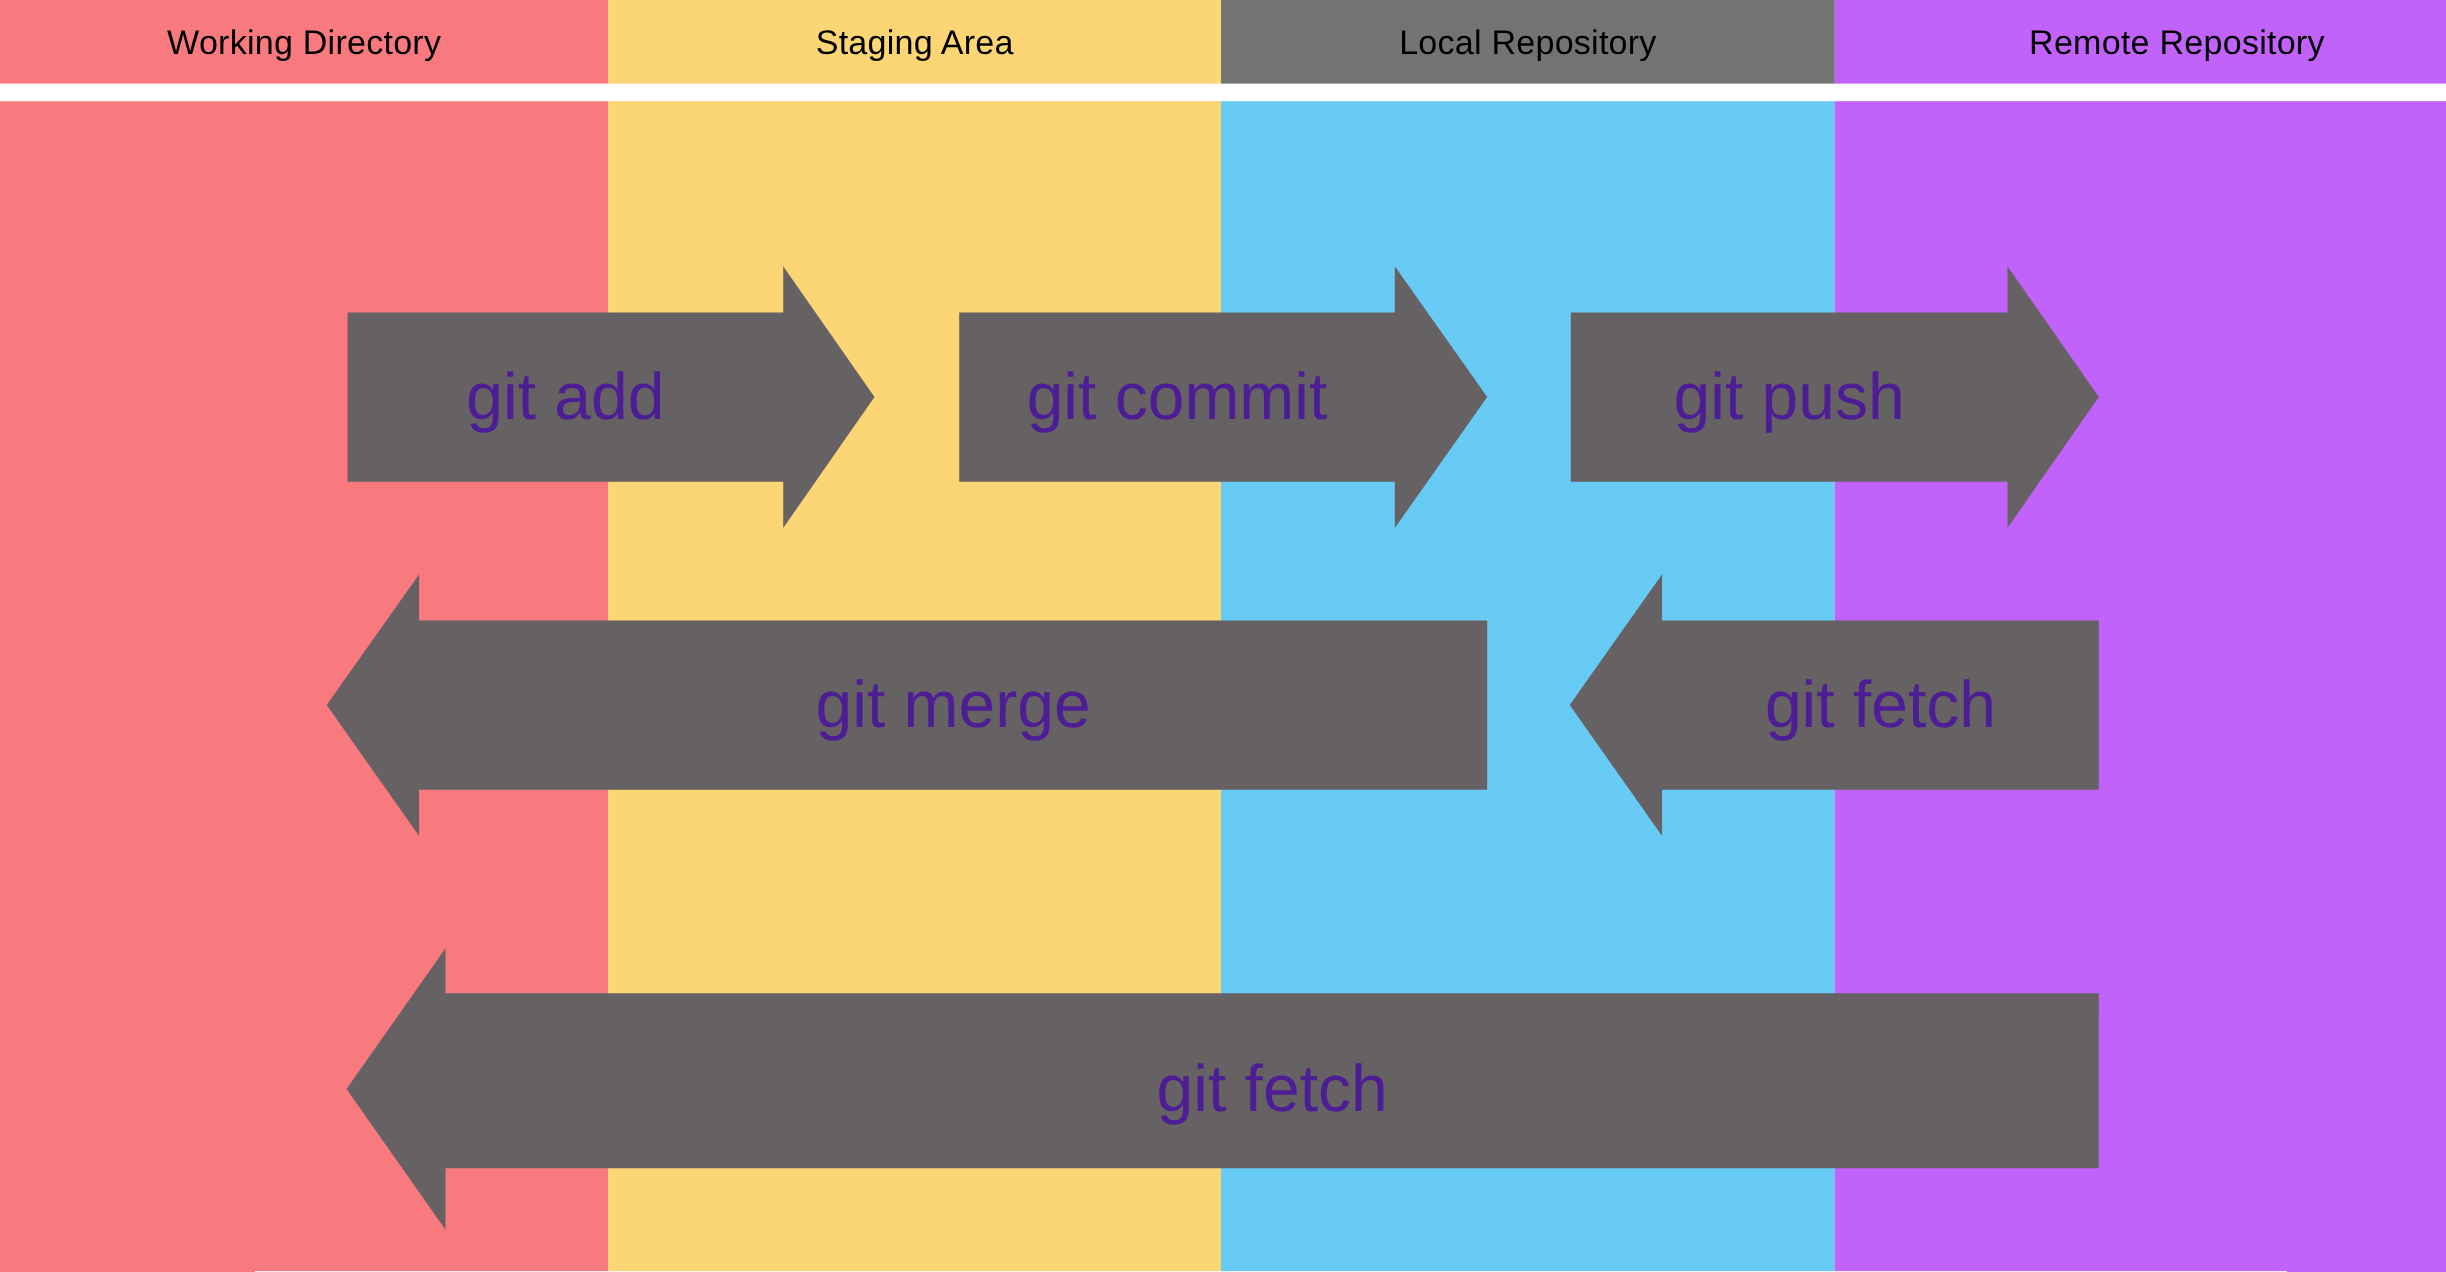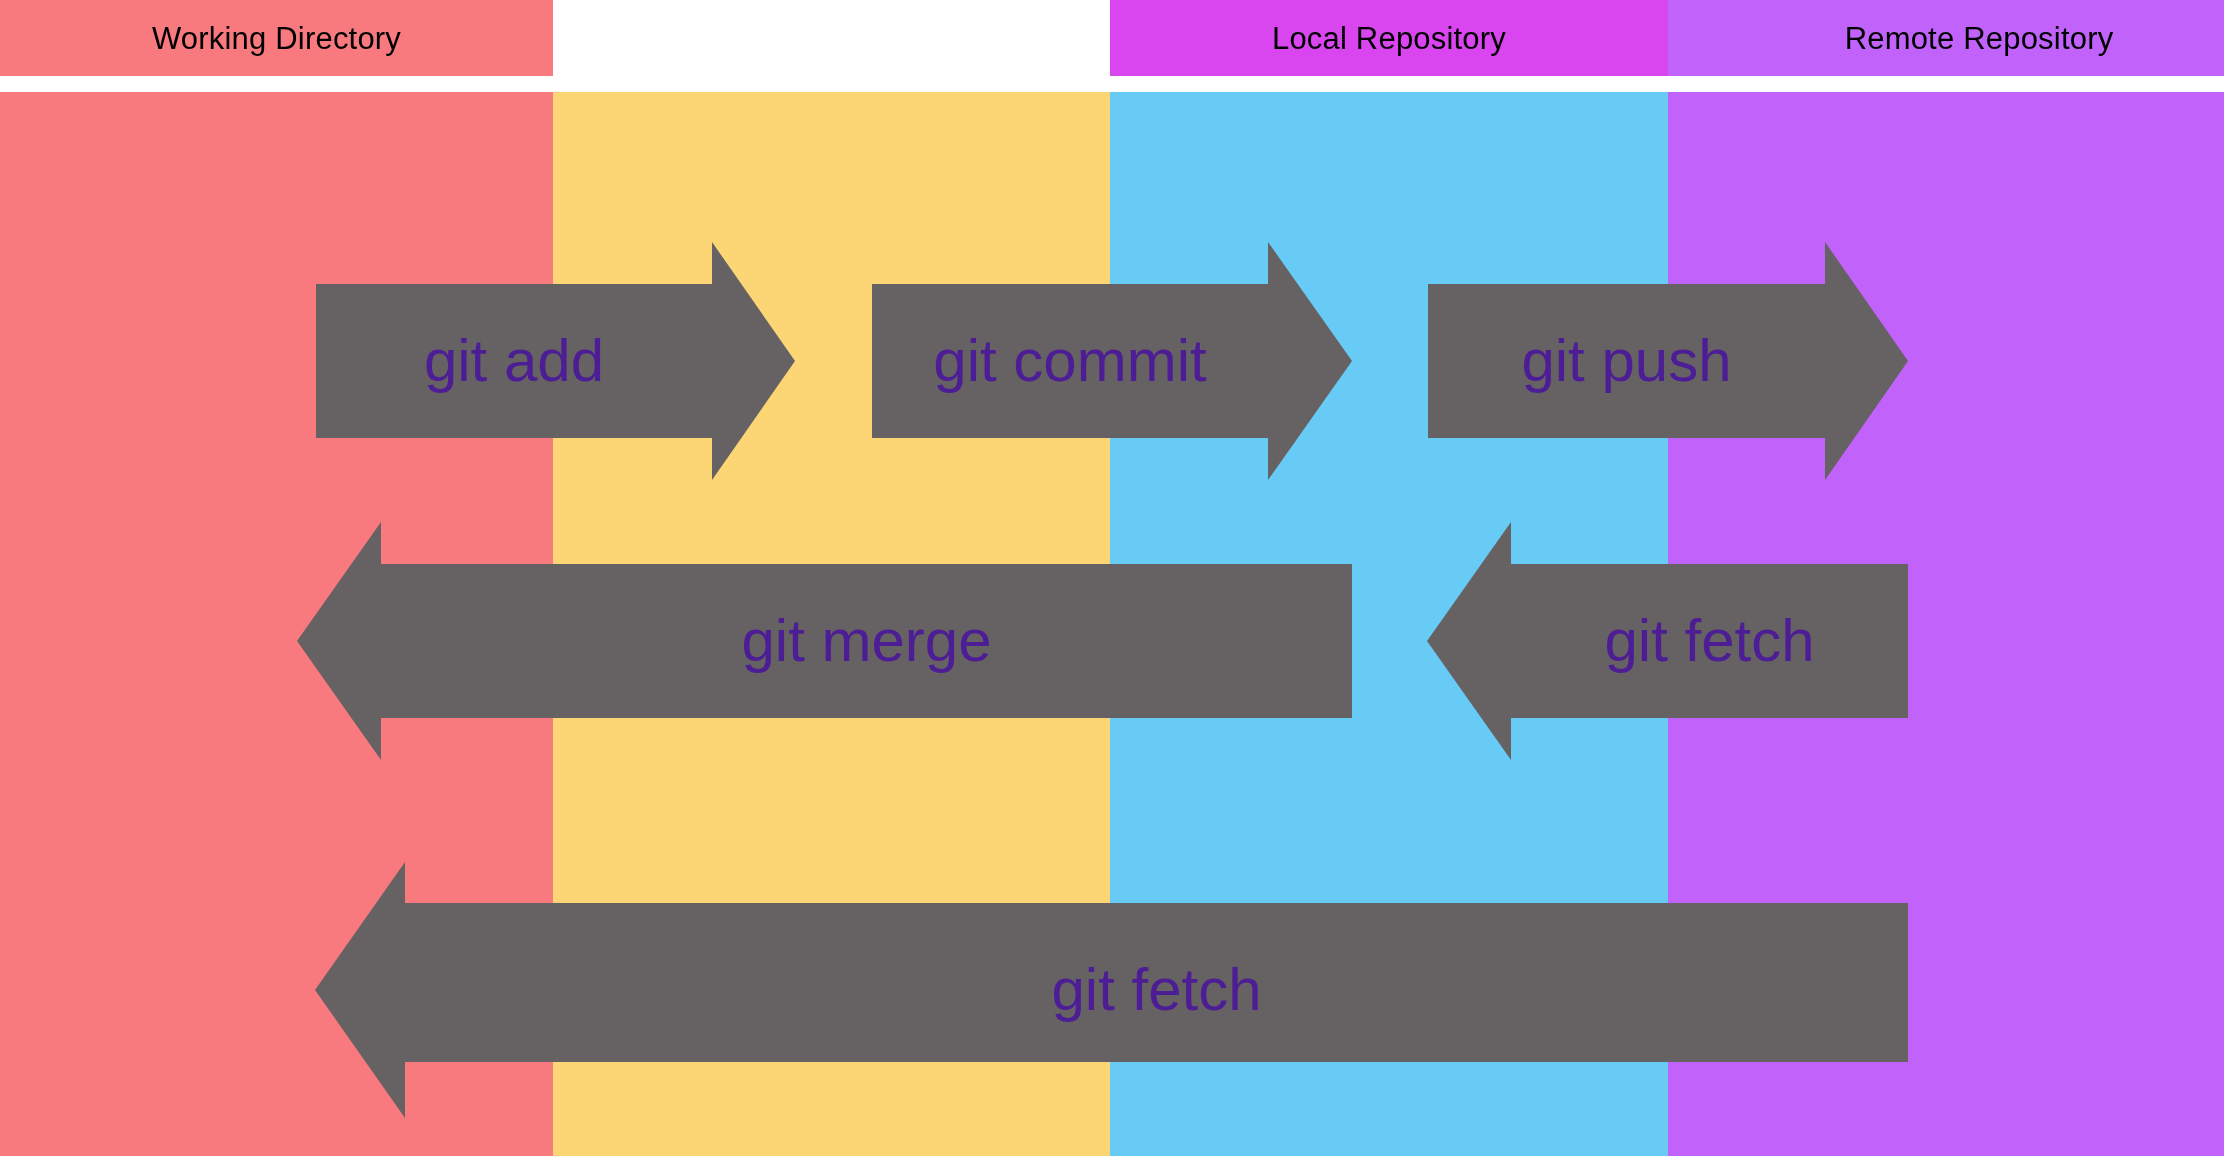--- a/index.html
+++ b/index.html
@@ -91,22 +91,25 @@
 <body>
 
 <div id="stage">
 
   <div id="header-band">
 
     <div class="header-cell" style="left:0px; width:553px; background:#F87A7F;">
       <span class="header-label">Working Directory</span>
     </div>
 
+    <div class="header-cell" style="left:553px; width:557px; background:#FCD575;">
+      <span class="header-label">Staging Area</span>
+    </div>
 
-    <div class="header-cell" style="left:1110px; width:558px; background:#d946ef;">
+    <div class="header-cell" style="left:1110px; width:558px; background:#737373;">
       <span class="header-label">Local Repository</span>
     </div>
 
     <div class="header-cell" style="left:1668px; width:556px; background:#C162FB;padding-left:33px;">
       <span class="header-label">Remote Repository</span>
     </div>
 
   </div>
 
   <div id="body-band">

